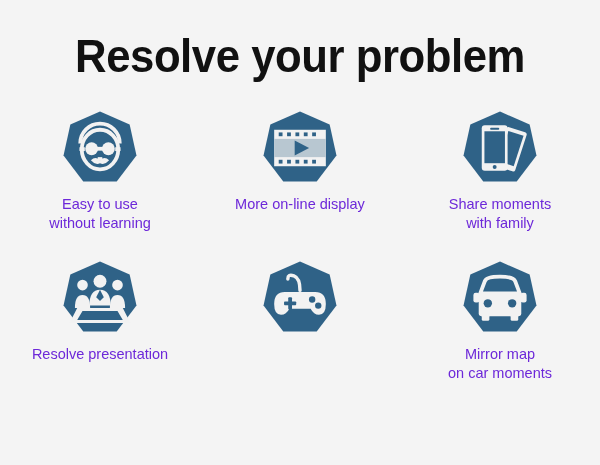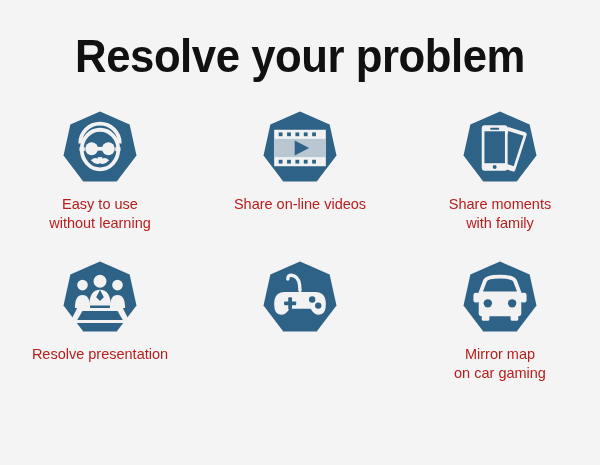--- a/index.html
+++ b/index.html
@@ -65,21 +65,21 @@
     display: block;
   }
   .icon-badge svg { display: block; width: 76px; height: 76px; }
 
   .cell-label {
     margin-top: 9px;
     text-align: center;
     font-family: "Liberation Sans", sans-serif;
     font-size: 14.5px;
     line-height: 19px;
-    color: #b91c1c;
+    color: #6d28d9;
     white-space: pre-line;
   }
 
   .watermark {
     position: absolute;
     left: 62px;
     top: 404px;
     font-size: 13px;
     color: #f0f0f0;
     letter-spacing: 0.6px;
@@ -133,21 +133,21 @@
               <rect x="66" y="29.5" width="5" height="5"></rect>
               <rect x="22" y="65.5" width="5" height="5"></rect>
               <rect x="33" y="65.5" width="5" height="5"></rect>
               <rect x="44" y="65.5" width="5" height="5"></rect>
               <rect x="55" y="65.5" width="5" height="5"></rect>
               <rect x="66" y="65.5" width="5" height="5"></rect>
             </g>
             <polygon points="43,40 62,50 43,60" fill="#2f6287"></polygon>
           </svg>
         </span>
-        <div class="cell-label">Share on-line videos</div>
+        <div class="cell-label">More on-line display</div>
       </div>
 
       <div class="cell">
         <span class="icon-badge">
           <svg viewBox="0 0 100 100" xmlns="http://www.w3.org/2000/svg">
             <polygon points="50,2 89,19 98,60 72,94 28,94 2,60 11,19" fill="#2f6287"></polygon>
             <g transform="rotate(18 62 52)">
               <rect x="50" y="24" width="28" height="54" rx="3" fill="#f2f2f2"></rect>
               <rect x="53.5" y="29" width="21" height="42" fill="#2f6287"></rect>
             </g>
@@ -207,21 +207,21 @@
             <path d="M22,48 q0,-6 7,-6 h42 q7,0 7,6 v22 q0,4 -4,4 h-48 q-4,0 -4,-4 z" fill="#f2f2f2"></path>
             <rect x="15" y="43" width="8" height="13" rx="3" fill="#f2f2f2"></rect>
             <rect x="77" y="43" width="8" height="13" rx="3" fill="#f2f2f2"></rect>
             <circle cx="34" cy="57" r="5.5" fill="#2f6287"></circle>
             <circle cx="66" cy="57" r="5.5" fill="#2f6287"></circle>
             <rect x="26" y="72" width="10" height="8" rx="2" fill="#f2f2f2"></rect>
             <rect x="64" y="72" width="10" height="8" rx="2" fill="#f2f2f2"></rect>
           </svg>
         </span>
         <div class="cell-label">Mirror map
-on car gaming</div>
+on car moments</div>
       </div>
 
     </div>
   </div>
 
   <div class="watermark">&nbsp;&nbsp;&nbsp;&nbsp;&nbsp;&nbsp;&nbsp;&nbsp;&nbsp;&nbsp;&nbsp;&nbsp;&nbsp;&nbsp;&nbsp;&nbsp;&nbsp;&nbsp;</div>
 
 </div>
 
 </body></html>

